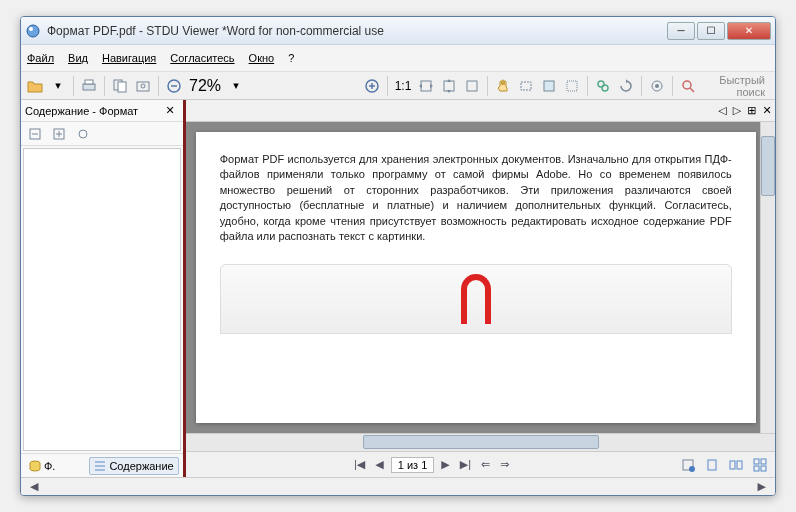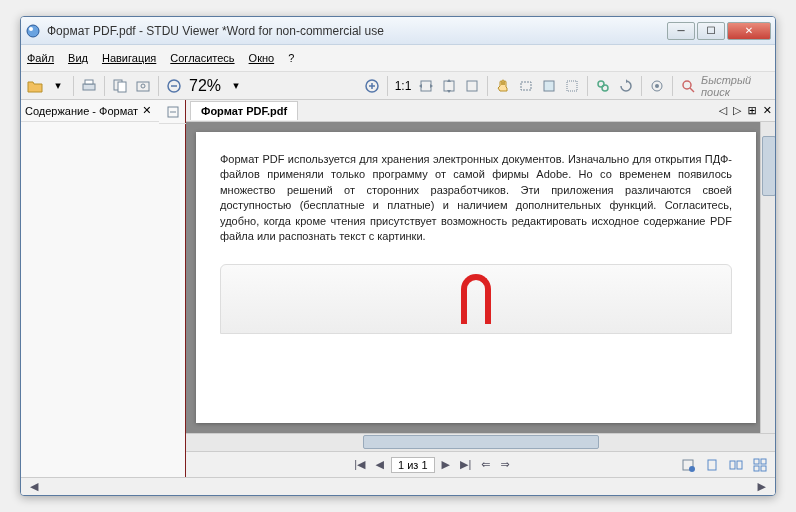--- a/index.html
+++ b/index.html
@@ -12,23 +12,23 @@
 .win-btn { width: 28px; height: 18px; border: 1px solid #9aa; border-radius: 2px; display: flex; align-items: center; justify-content: center; font-size: 10px; cursor: pointer; }
 .win-min, .win-max { background: linear-gradient(#f0f4f8, #d8e2ec); }
 .win-close { background: linear-gradient(#e98a7a, #c8443a); color: #fff; width: 44px; }
 .menubar { height: 27px; background: #f4f4f4; display: flex; align-items: center; padding: 0 6px; gap: 14px; border-bottom: 1px solid #ddd; }
 .menubar span { cursor: pointer; }
 .menubar .ul { text-decoration: underline; }
 .toolbar { height: 28px; background: #f0f0f0; display: flex; align-items: center; padding: 0 4px; gap: 3px; border-bottom: 1px solid #ccc; }
 .tb-btn { width: 20px; height: 20px; display: flex; align-items: center; justify-content: center; cursor: pointer; border-radius: 2px; }
 .sep { width: 1px; height: 20px; background: #ccc; margin: 0 2px; }
 .zoom-val { font-size: 16px; padding: 0 2px; }
-.quick-search { flex: 1; padding-right: 6px; color: #888; font-style: italic; }
+.quick-search { flex: 1; text-align: right; padding-right: 6px; color: #888; }
 .body-area { flex: 1; display: flex; overflow: hidden; }
-.sidebar { width: 165px; border-right: 1px solid #7f1d1d; display: flex; flex-direction: row; background: #f8f8f8; }
+.sidebar { width: 165px; border-right: 3px solid #7f1d1d; display: flex; flex-direction: column; background: #f8f8f8; }
 .side-header { height: 22px; display: flex; align-items: center; padding: 0 4px; border-bottom: 1px solid #ddd; font-size: 11px; }
 .side-header-text { flex: 1; overflow: hidden; white-space: nowrap; }
 .side-close { cursor: pointer; padding: 0 4px; }
 .side-toolbar { height: 24px; display: flex; align-items: center; padding: 0 4px; gap: 4px; border-bottom: 1px solid #ddd; }
 .side-content { flex: 1; background: #fff; margin: 2px; border: 1px solid #ccc; }
 .side-tabs { height: 24px; display: flex; align-items: center; padding: 0 4px; gap: 6px; border-top: 1px solid #ddd; }
 .side-tab { display: flex; align-items: center; gap: 3px; cursor: pointer; padding: 2px 4px; }
 .side-tab.active { background: #e8eef5; border: 1px solid #a8bdd6; border-radius: 2px; margin-left: 24px; }
 .main-area { flex: 1; display: flex; flex-direction: column; }
 .doc-tab-bar { height: 22px; display: flex; align-items: center; background: #f0f0f0; border-bottom: 1px solid #ccc; padding: 0 4px; }
@@ -237,21 +237,20 @@
               <line x1="1" y1="6" x2="11" y2="6" stroke="#5a8ac8"></line>
               <line x1="1" y1="10" x2="11" y2="10" stroke="#5a8ac8"></line>
             </svg>
           <span>Содержание</span>
         </div>
       </div>
     </div>
 
     <div class="main-area">
       <div class="doc-tab-bar">
-        <div class="doc-tab">Формат PDF.pdf</div>
         <div class="tab-controls">
           <span>◁</span>
           <span>▷</span>
           <span>⊞</span>
           <span>✕</span>
         </div>
       </div>
 
       <div class="doc-view">
         <div class="page">

